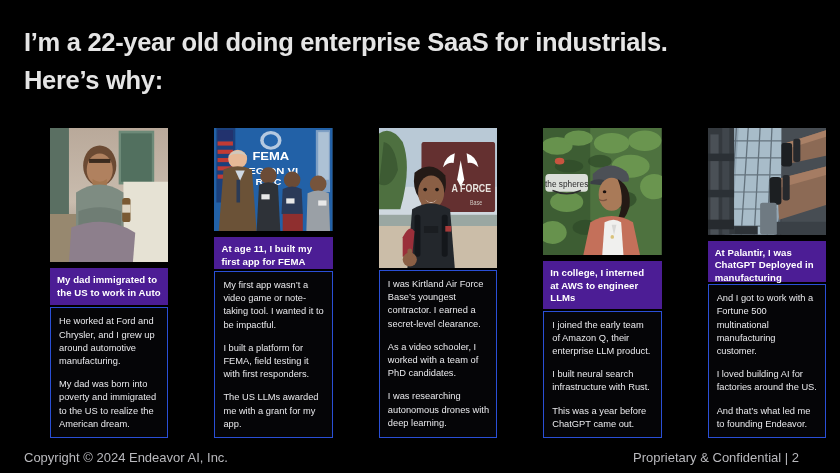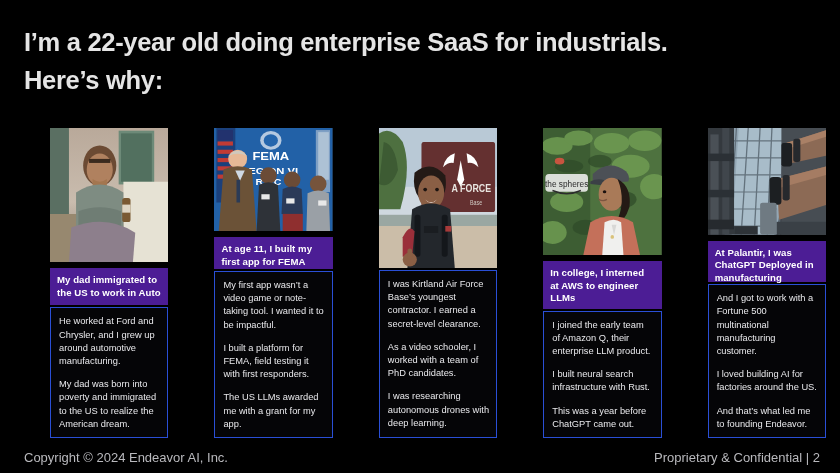--- a/index.html
+++ b/index.html
@@ -100,21 +100,21 @@
     position: absolute;
     left: 0;
     right: 0;
     bottom: 8px;
     height: 14px;
     font-size: 13px;
     color: #b9b9bd;
     line-height: 14px;
   }
   .footer .left  { position: absolute; left: 24px; }
-  .footer .right { position: absolute; right: 20px; }
+  .footer .right { position: absolute; right: 41px; }
 </style>
 </head>
 <body>
 
 <div class="slide">
 
   <div class="title-block">
     <div class="title-line">I’m a 22-year old doing enterprise SaaS for industrials.</div>
     <div class="title-line second">Here’s why:</div>
   </div>

